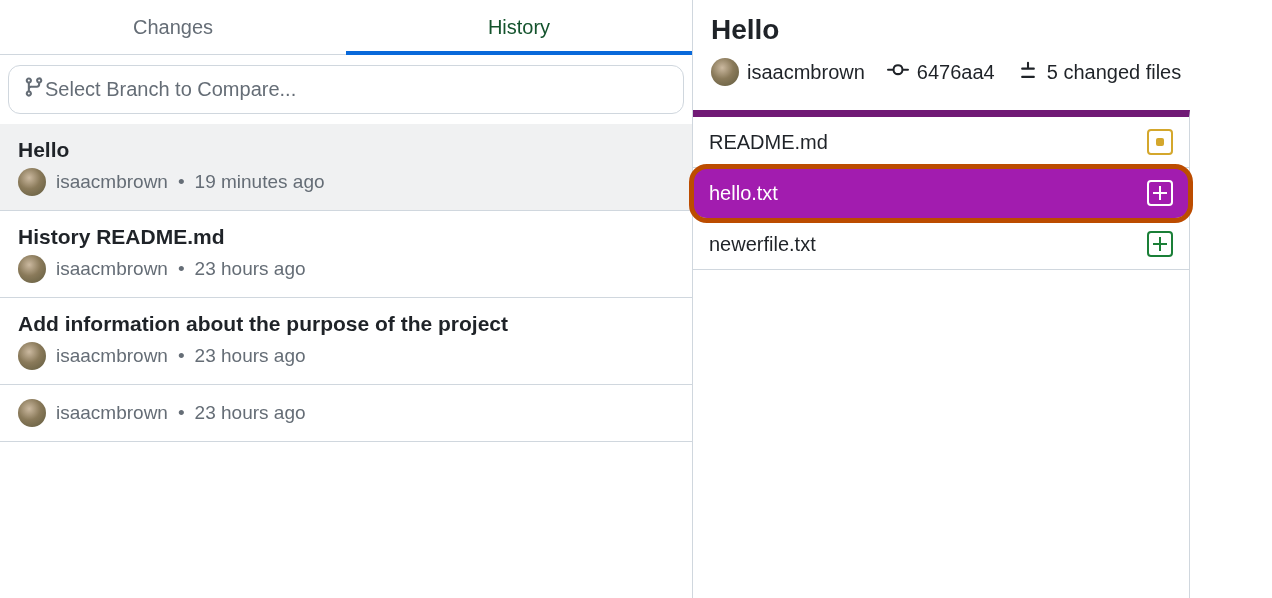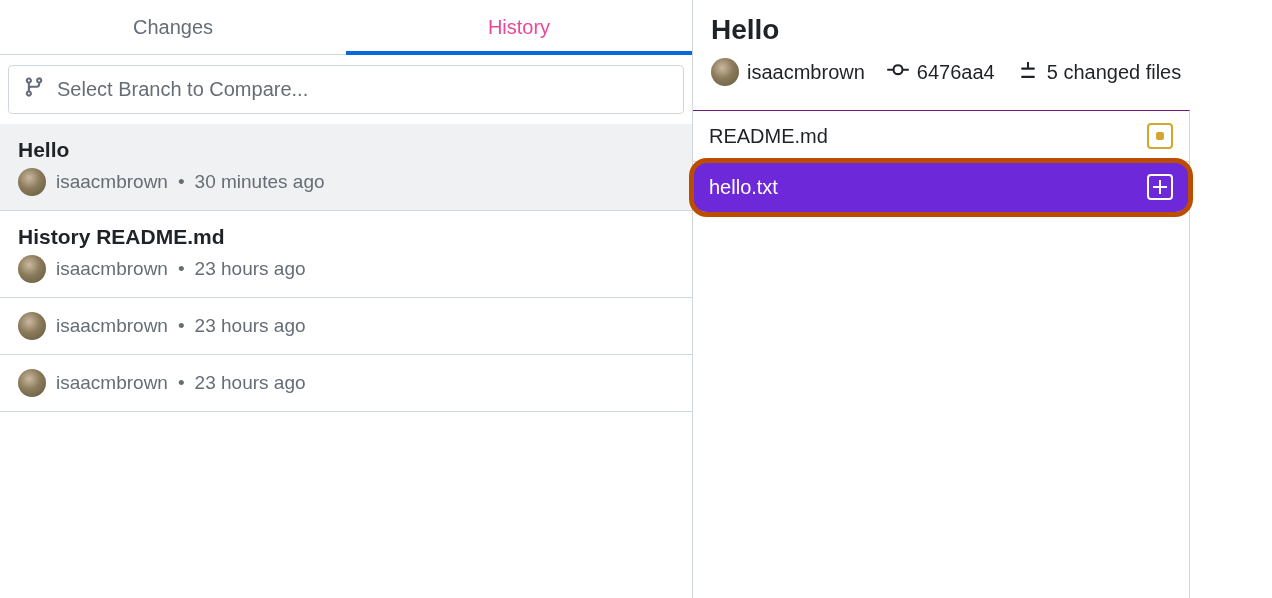--- a/index.html
+++ b/index.html
@@ -31,37 +31,36 @@
       display: flex;
       align-items: center;
       justify-content: center;
       font-size: 20px;
       color: #656d76;
       cursor: pointer;
       position: relative;
       text-align: center;
     }
     .tab.active {
-      color: #ec4899;
+      color: #14532d;
     }
     .tab.active::after {
       content: "";
       position: absolute;
       left: 0; right: 0; bottom: -1px;
       height: 4px;
       background: #0969da;
     }
     .branch-select {
       margin: 10px 8px 10px 8px;
       border: 1px solid #d0d7de;
-      border-radius: 4px;
+      border-radius: 12px;
       padding: 10px 14px;
       display: flex;
       align-items: center;
-      gap: 12px;
       color: #656d76;
       font-size: 20px;
       cursor: pointer;
       background: #fff;
     }
     .branch-select svg { flex-shrink: 0; }
 
     .commit-list { display: flex; flex-direction: column; }
     .commit-item {
       padding: 14px 18px 14px 18px;
@@ -111,38 +110,38 @@
       color: #1f2328;
       flex-wrap: wrap;
     }
     .detail-meta .group {
       display: flex;
       align-items: center;
       gap: 8px;
     }
 
     .files-pane {
-      border-top: 1px solid #701a75;
+      border-top: 7px solid #701a75;
       border-bottom: none;
       margin-top: 10px;
       width: 497px;
       border-right: 1px solid #d0d7de;
       flex: 1;
     }
     .file-row {
       display: flex;
       align-items: center;
       justify-content: space-between;
       padding: 12px 16px;
       font-size: 20px;
       border-bottom: 1px solid #d0d7de;
       cursor: pointer;
     }
     .file-row.selected {
-      background: #6d28d9;
+      background: #a21caf;
       color: #fff;
     }
     .file-row.highlight {
       outline: 5px solid #bc4c00;
       outline-offset: -1px;
       border-radius: 14px;
       position: relative;
       z-index: 2;
     }
     .status-badge {
@@ -190,35 +189,36 @@
     </div>
 
     <div class="commit-list">
 
       <div class="commit-item selected">
         <div class="commit-title">Hello</div>
         <div class="commit-meta">
           <span class="avatar"></span>
           <span>isaacmbrown</span>
           <span class="dot-sep">•</span>
-          <span>30 minutes ago</span>
+          <span>19 minutes ago</span>
         </div>
       </div>
 
       <div class="commit-item">
         <div class="commit-title">History README.md</div>
         <div class="commit-meta">
           <span class="avatar"></span>
           <span>isaacmbrown</span>
           <span class="dot-sep">•</span>
           <span>23 hours ago</span>
         </div>
       </div>
 
       <div class="commit-item">
+        <div class="commit-title">Add information about the purpose of the project</div>
         <div class="commit-meta">
           <span class="avatar"></span>
           <span>isaacmbrown</span>
           <span class="dot-sep">•</span>
           <span>23 hours ago</span>
         </div>
       </div>
 
       <div class="commit-item">
         <div class="commit-meta">
@@ -273,17 +273,26 @@
       <div class="file-row selected highlight">
         <span>hello.txt</span>
         <span class="status-badge status-added-inverted">
           <span class="plus-wrap">
               <span class="plus-h"></span>
               <span class="plus-v"></span>
             </span>
         </span>
       </div>
 
+      <div class="file-row">
+        <span>newerfile.txt</span>
+        <span class="status-badge status-added">
+          <span class="plus-wrap">
+              <span class="plus-h"></span>
+              <span class="plus-v"></span>
+            </span>
+        </span>
+      </div>
 
     </div>
 
   </div>
 </div>
 
 </body></html>

